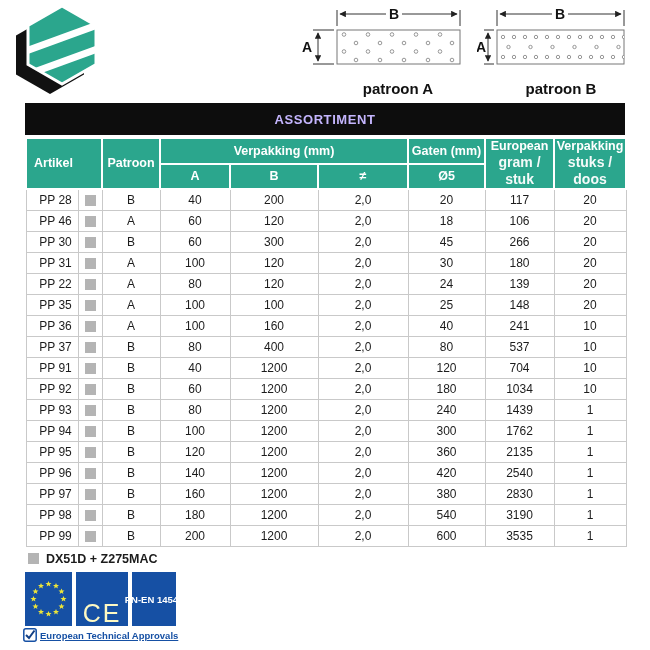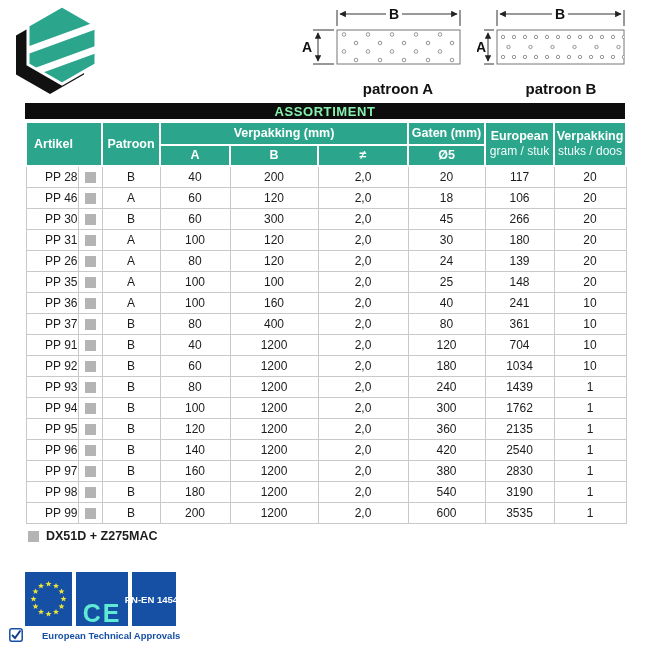--- a/index.html
+++ b/index.html
@@ -7,46 +7,46 @@
         font-family:"Liberation Sans","DejaVu Sans",sans-serif;color:#1c1c1c;}
   svg text{font-family:"Liberation Sans","DejaVu Sans",sans-serif;}
 
   
   .logo{position:absolute;left:10px;top:2px;}
   .diagA{position:absolute;left:300px;top:2px;}
   .diagB{position:absolute;left:477px;top:2px;}
 
   
   .tableWrap{position:absolute;left:25px;top:103px;width:600px;}
-  .caption{height:16px;background:#0d0d0d;color:#86efac;font-weight:bold;font-size:13px;
+  .caption{height:32px;background:#0d0d0d;color:#c4b5fd;font-weight:bold;font-size:13px;
            letter-spacing:.6px;display:flex;align-items:center;justify-content:center;}
   table{border-collapse:collapse;width:600px;table-layout:fixed;margin-top:2px;}
   thead th{background:#2ba68d;color:#fff;border:2px solid #fff;font-size:12.5px;
            font-weight:bold;padding:0;line-height:1.2;}
   thead tr.r1 th{height:21px;}
   thead tr.r2 th{height:19px;}
   th.left{text-align:left;padding-left:7px;}
-  .h-sub{font-weight:normal;font-size:12px;opacity:.95;}
+  .h-sub{font-weight:bold;font-size:14px;opacity:.95;}
   tbody td{border:1px solid #c9c9c9;height:20px;text-align:center;font-size:12px;
            padding:0;background:#fff;}
-  tbody td.c-art{text-align:right;padding-left:7px;}
+  tbody td.c-art{text-align:center;padding-left:7px;}
   .sq{display:inline-block;width:11px;height:11px;background:#b4b4b4;vertical-align:middle;}
   .legend{display:flex;align-items:center;gap:7px;margin-top:5px;margin-left:3px;
           font-weight:bold;font-size:12.5px;}
 
   
   .badges{position:absolute;left:25px;top:572px;display:flex;gap:4px;}
   .badge{height:54px;background:#1650a4;}
   .eu{width:47px;}
   .cebox{width:52px;display:flex;align-items:center;justify-content:center;}
-  .ce-text{color:#5eead4;font-weight:bold;font-size:25px;letter-spacing:2px;margin-top:28px;}
+  .ce-text{color:#fef9c3;font-weight:normal;font-size:25px;letter-spacing:2px;margin-top:28px;}
   .norm{width:44px;color:#fff;font-weight:bold;font-size:9.5px;display:flex;
         align-items:center;justify-content:center;white-space:nowrap;}
-  .eta{position:absolute;left:9px;top:628px;display:flex;align-items:center;gap:19px;
-       color:#1650a4;font-weight:bold;font-size:9.5px;}
+  .eta{position:absolute;left:23px;top:628px;display:flex;align-items:center;gap:3px;
+       color:#1650a4;font-weight:bold;font-size:9.5px;text-decoration:underline;}
 </style>
 </head>
 <body>
 
 <div class="page">
 
   <svg class="logo" width="92" height="96" viewBox="0 0 92 96">
     <defs>
       <clipPath id="hexclip">
         <polygon points="52,4 86,23.5 86,62.5 52,82 18,62.5 18,23.5"></polygon>
@@ -191,21 +191,21 @@
       <td>A</td>
       <td>100</td>
       <td>120</td>
       <td>2,0</td>
       <td>30</td>
       <td>180</td>
       <td>20</td>
     </tr>
 
     <tr>
-      <td class="c-art">PP 26</td>
+      <td class="c-art">PP 22</td>
       <td><span class="sq"></span></td>
       <td>A</td>
       <td>80</td>
       <td>120</td>
       <td>2,0</td>
       <td>24</td>
       <td>139</td>
       <td>20</td>
     </tr>
 
@@ -234,21 +234,21 @@
     </tr>
 
     <tr>
       <td class="c-art">PP 37</td>
       <td><span class="sq"></span></td>
       <td>B</td>
       <td>80</td>
       <td>400</td>
       <td>2,0</td>
       <td>80</td>
-      <td>361</td>
+      <td>537</td>
       <td>10</td>
     </tr>
 
     <tr>
       <td class="c-art">PP 91</td>
       <td><span class="sq"></span></td>
       <td>B</td>
       <td>40</td>
       <td>1200</td>
       <td>2,0</td>

